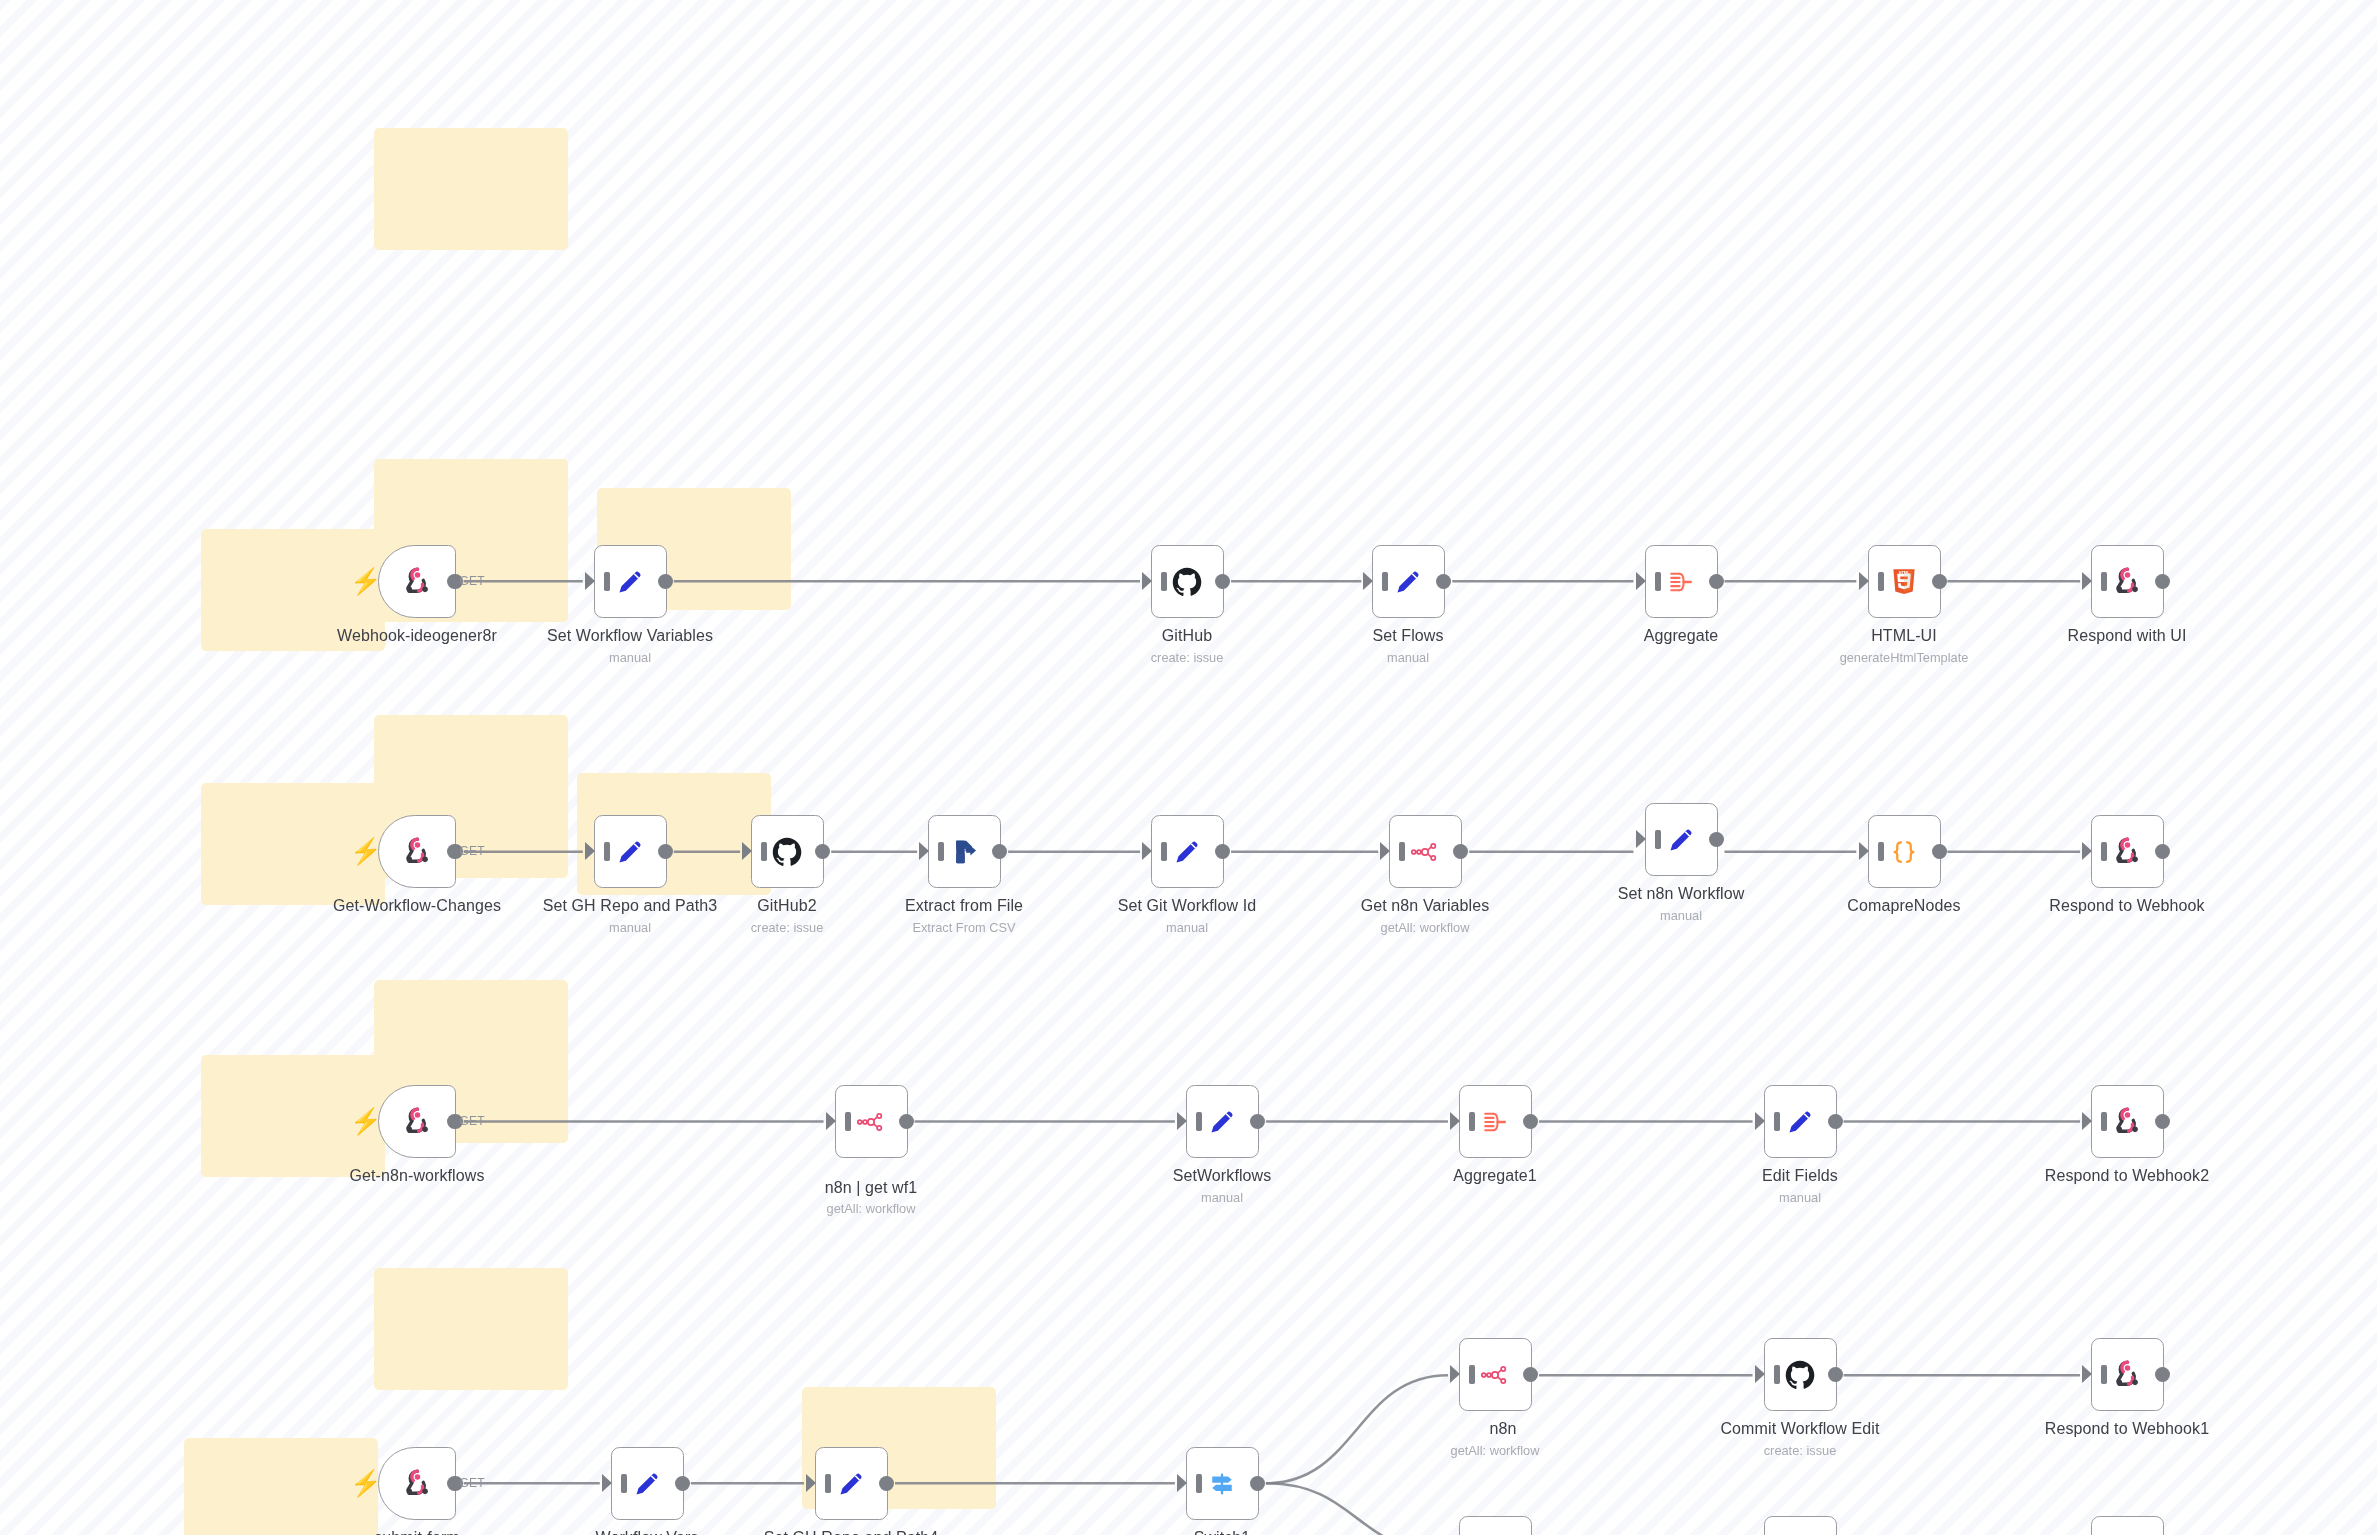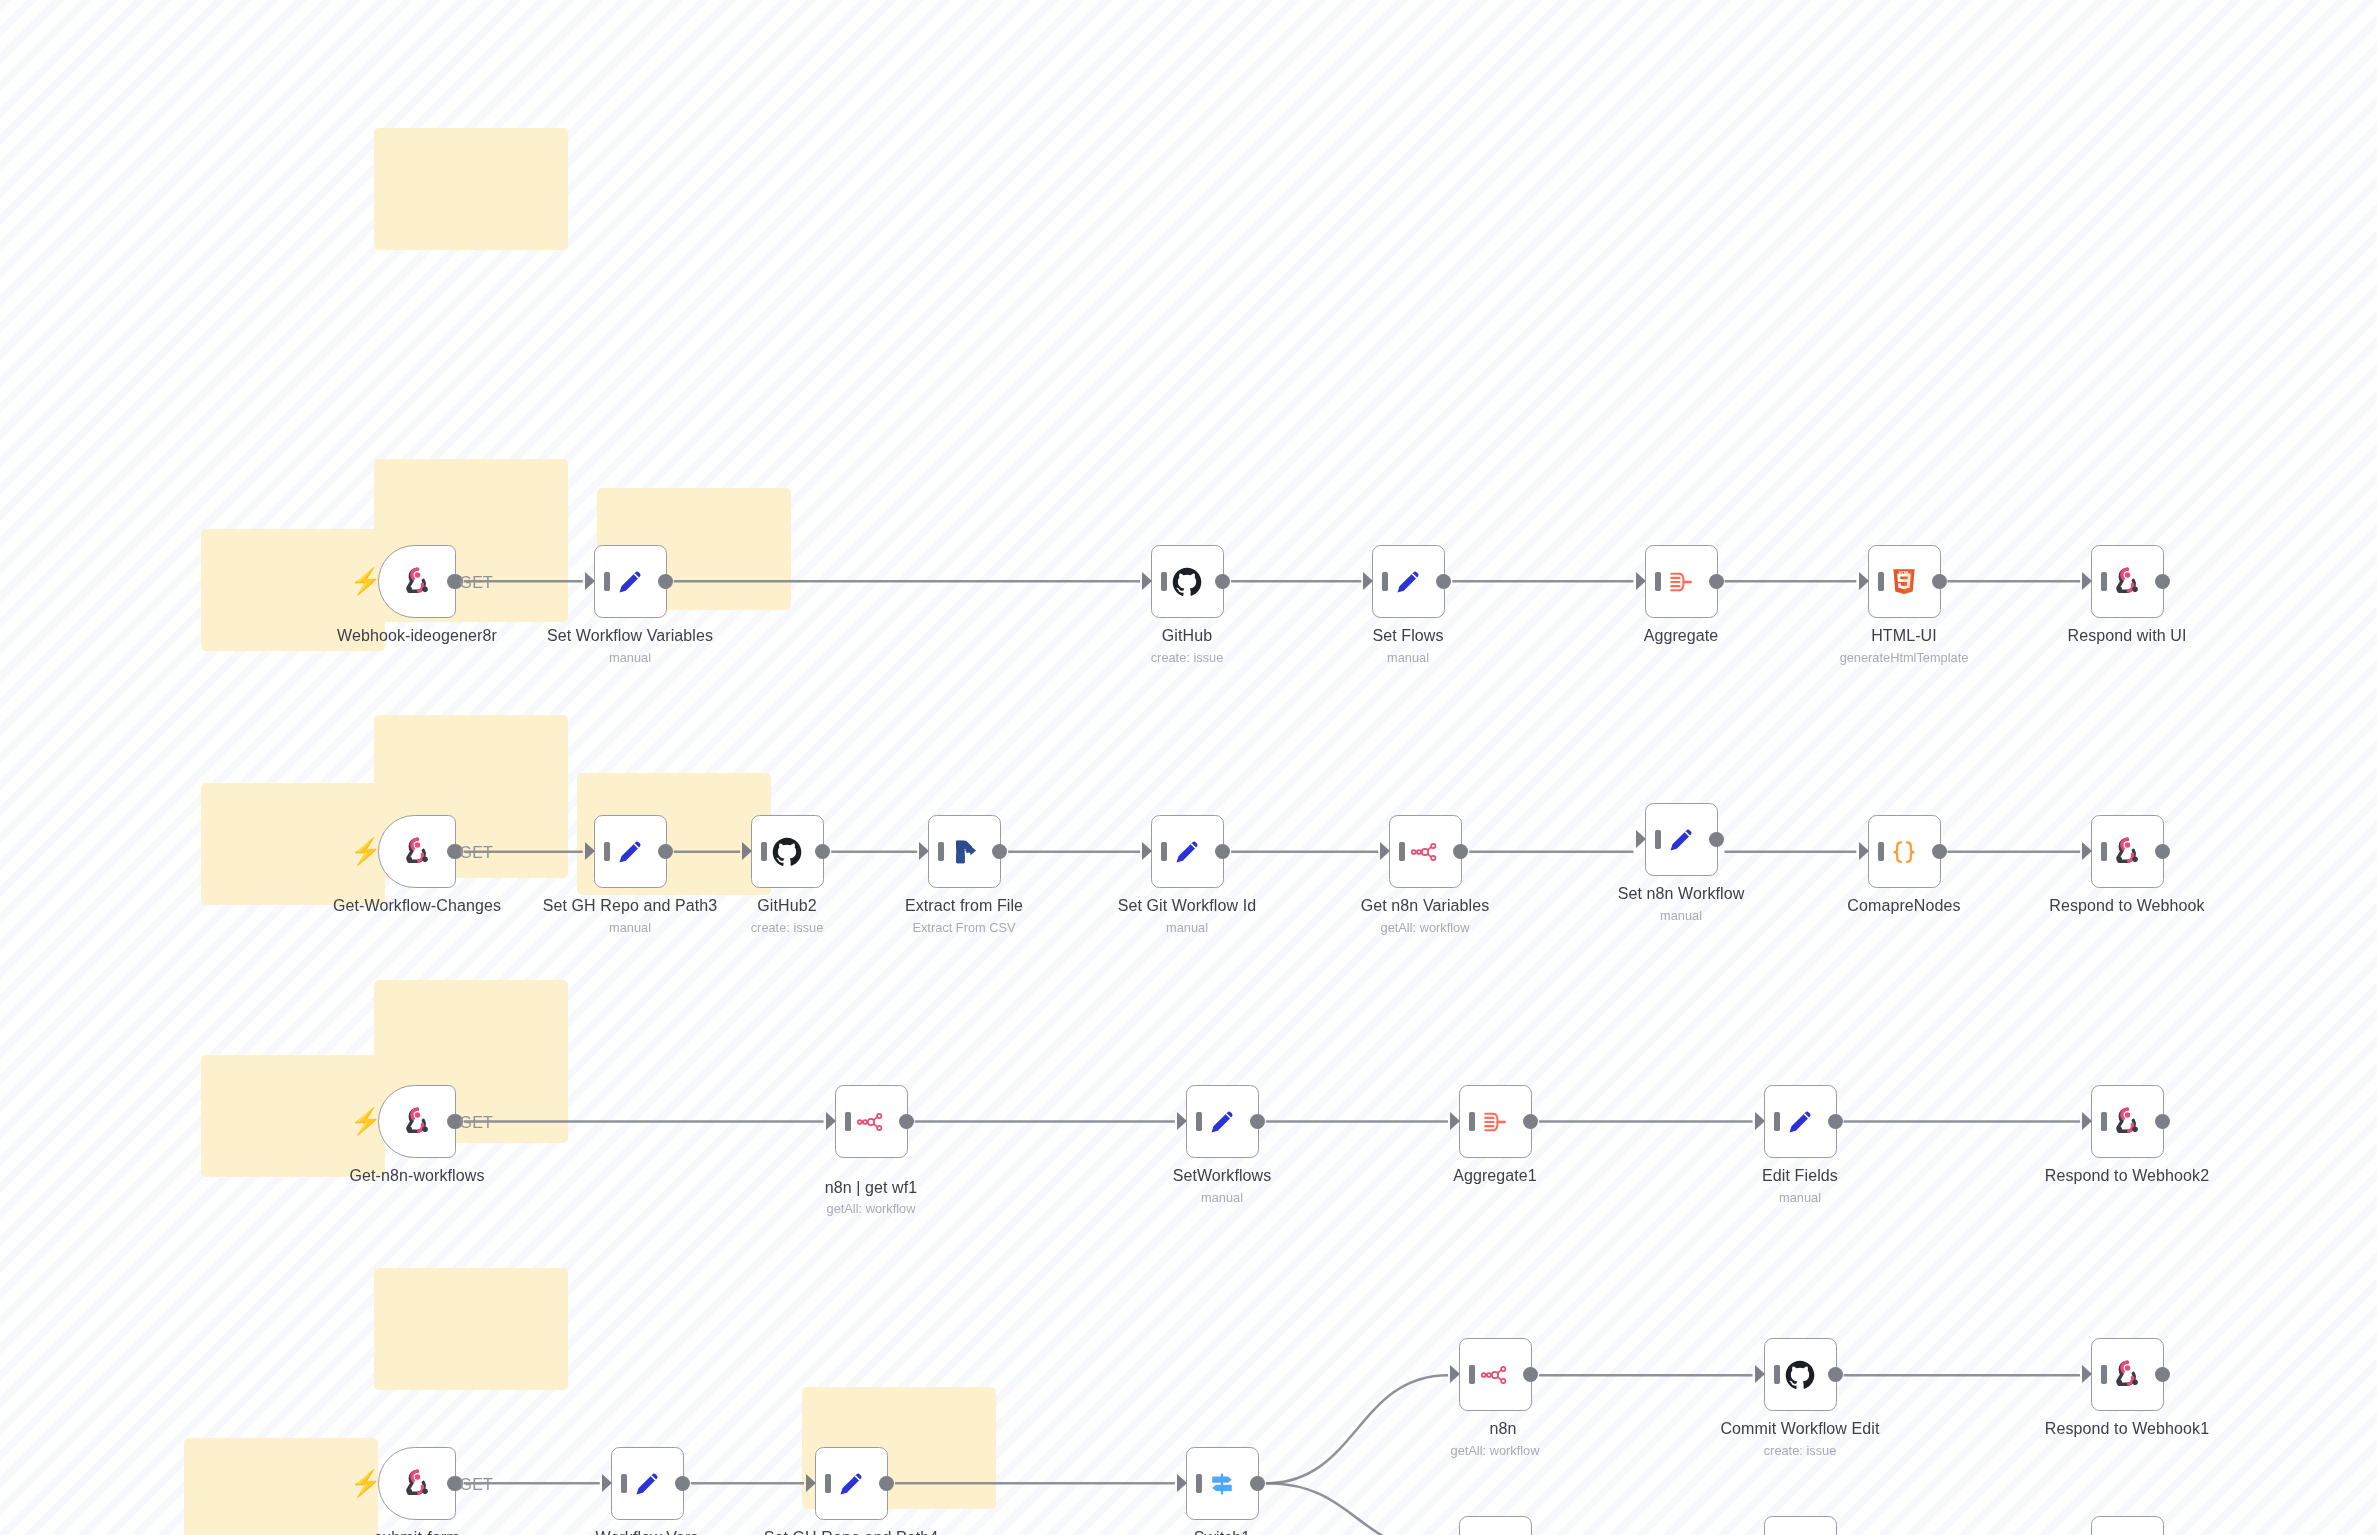--- a/index.html
+++ b/index.html
@@ -121,21 +121,21 @@
     line-height: 31px;
     color: #ff6d5a;
     z-index: 4;
   }
 
   .port-label {
     position: absolute;
     left: 12px;
     top: 50%;
     margin-top: -7.7px;
-    font-size: 16px;
+    font-size: 12px;
     color: #909299;
     letter-spacing: 0.3px;
     white-space: nowrap;
   }
 
   .node-title {
     margin-top: 9.4px;
     font-size: 16px;
     color: #3f4047;
     white-space: nowrap;

